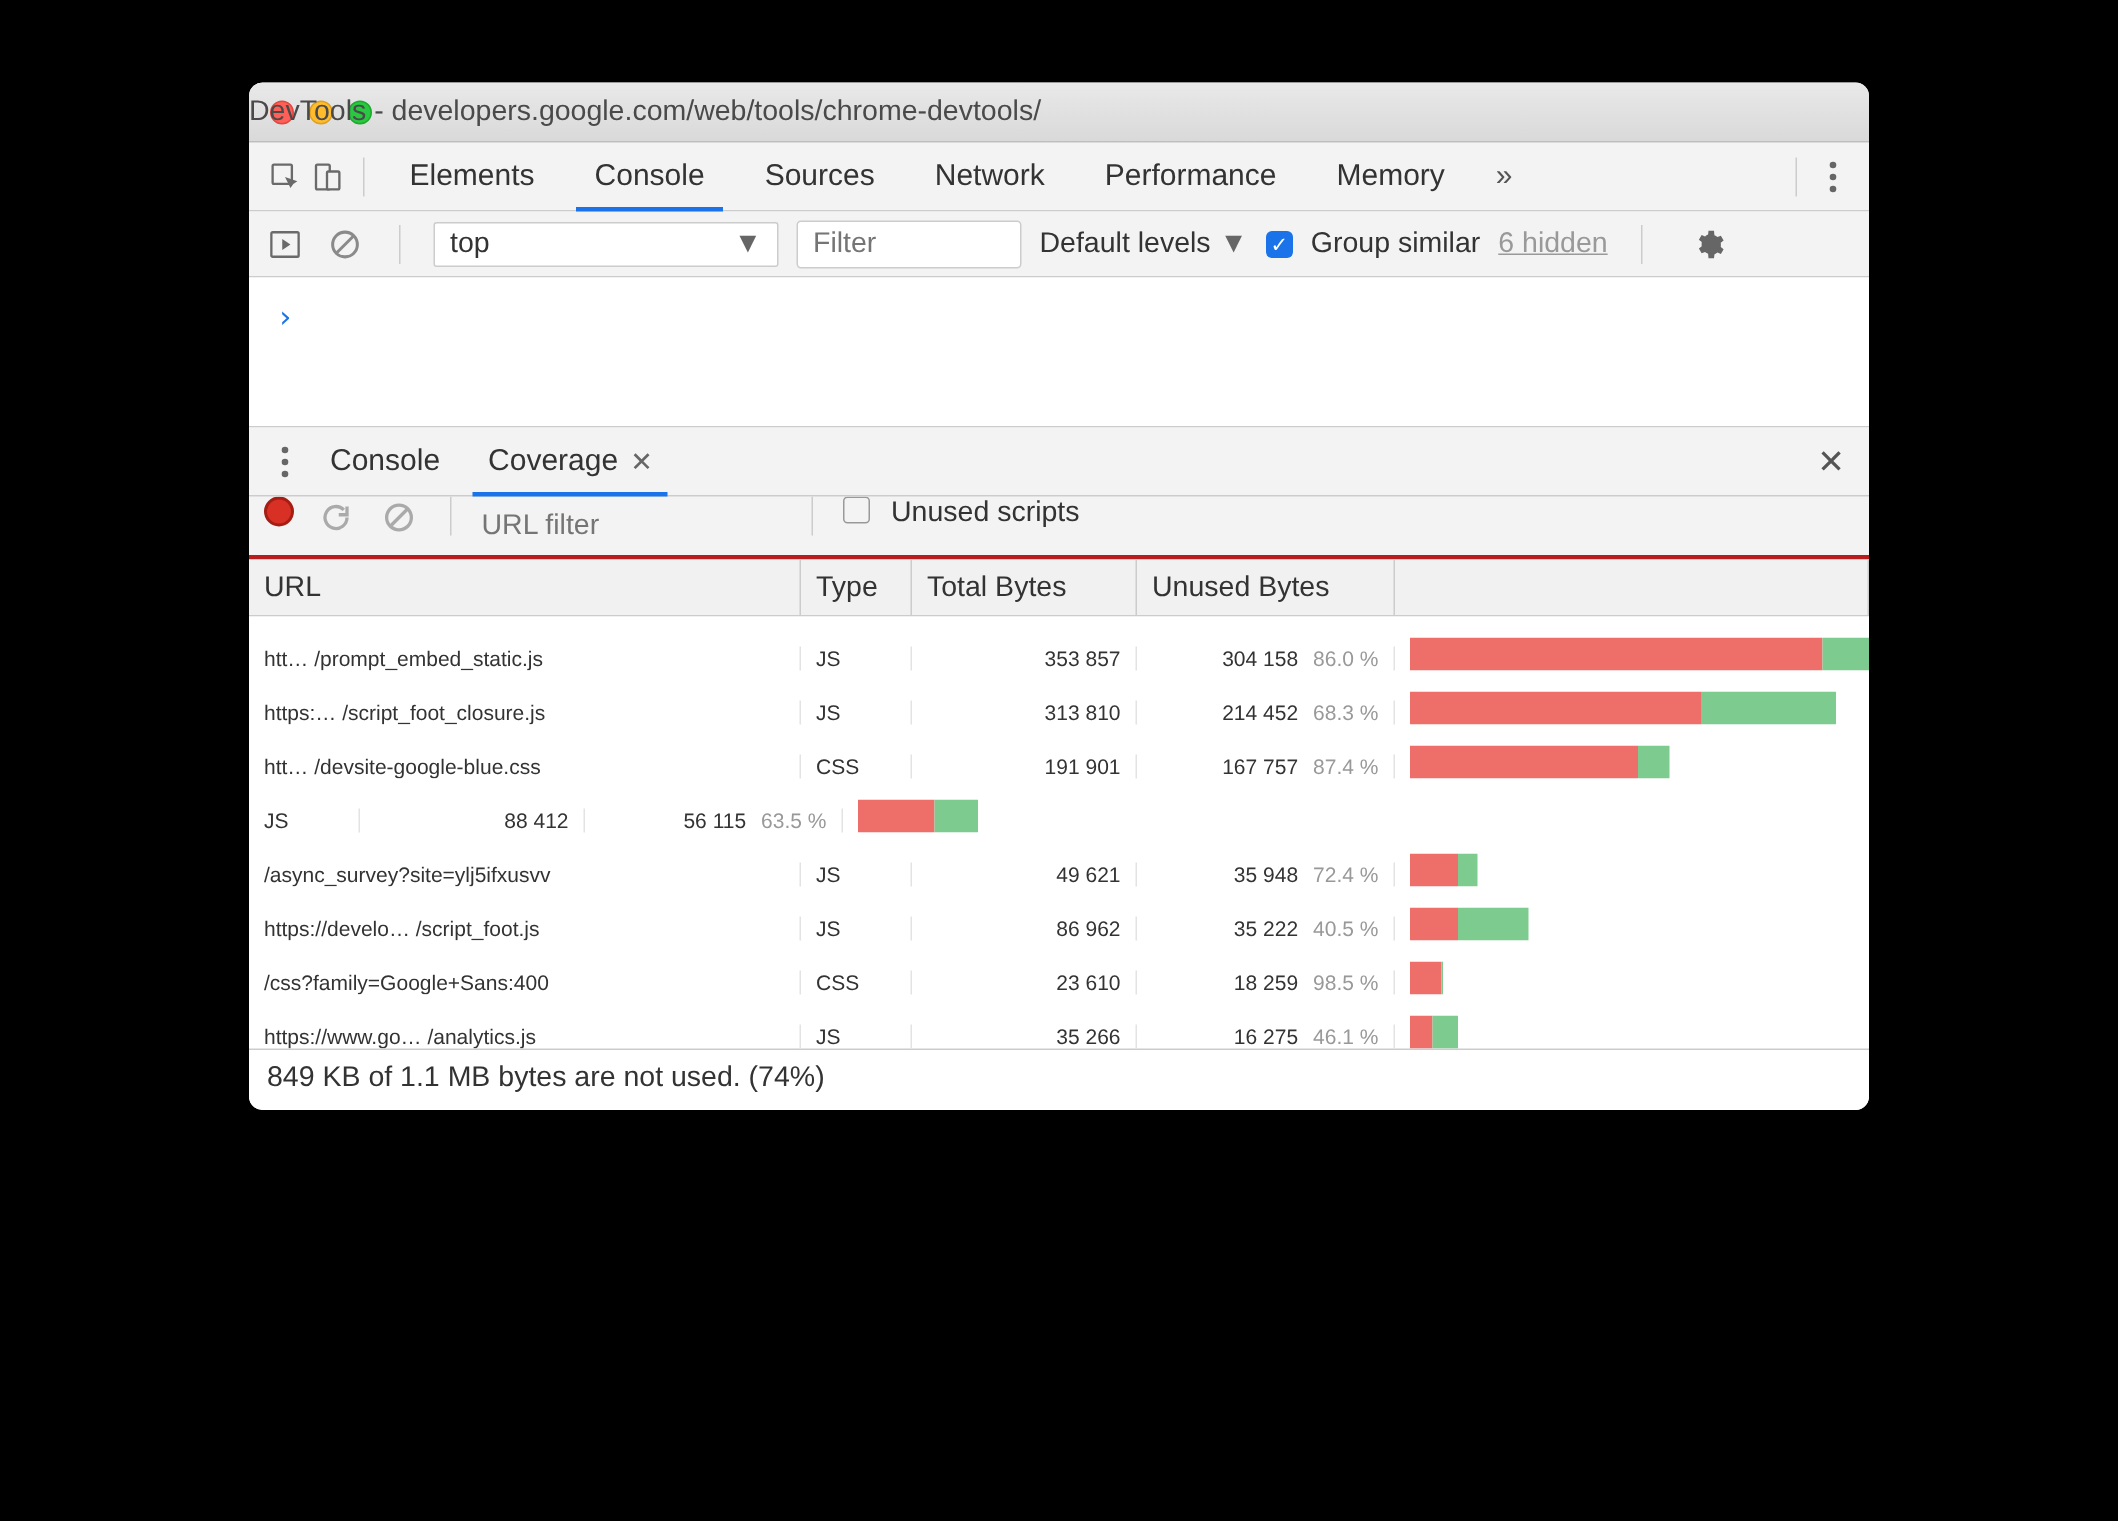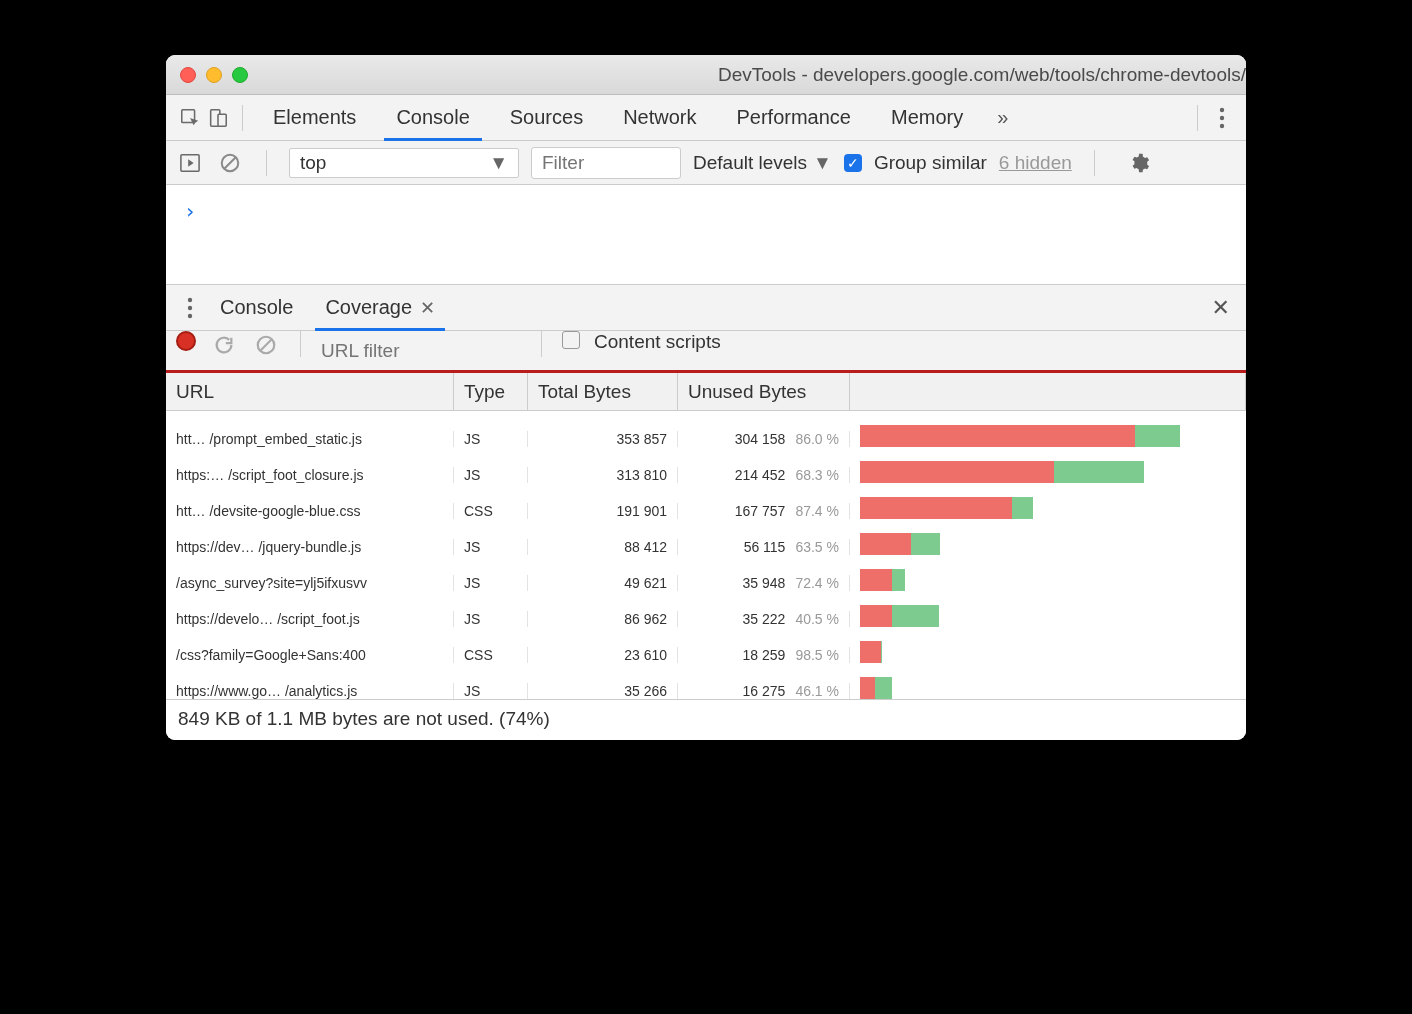--- a/index.html
+++ b/index.html
@@ -30,21 +30,21 @@
     display: flex;
     align-items: center;
     position: relative;
   }
   .traffic-lights { display: flex; gap: 10px; padding-left: 14px; }
   .tl { width: 16px; height: 16px; border-radius: 50%; }
   .tl.red { background:#ff5f57; border:1px solid #e1483f; }
   .tl.yellow { background:#ffbd2e; border:1px solid #dfa023; }
   .tl.green { background:#28c940; border:1px solid #1cab2d; }
   .window-title {
-    position:absolute; left:0; right:0; text-align:right;
+    position:absolute; left:0; right:0; text-align:left;
     font-size:19px; color:#4a4a4a; pointer-events:none;
   }
   
   .toolbar {
     height: 46px;
     display: flex;
     align-items: center;
     padding: 0 10px;
     border-bottom: 1px solid #ccc;
     background:#f3f3f3;
@@ -143,21 +143,21 @@
   .cov-toolbar .vsep { margin:0 6px;}
   .checkbox-empty { width:18px;height:18px;border:1.5px solid #999;border-radius:3px;}
 
   
   .cov-header {
     display:flex; height: 38px; align-items:stretch;
     background:#f1f1f1; border-bottom: 1px solid #ccc;
     font-size:19px; color:#333;
   }
   .cov-header > div { display:flex; align-items:center; padding:0 10px; border-right:1px solid #ccc;}
-  .col-url { width:288px; }
+  .col-url { width:368px; }
   .col-type { width: 74px; }
   .col-total { width:150px; justify-content:flex-start; }
   .col-unused { width:172px; }
   .col-bar { flex:1; border-right:none;}
 
   
   .cov-body { background:#fff;}
   .cov-row {
     display:flex; height:36px; align-items:flex-end;
     font-size:14px;
@@ -295,21 +295,21 @@
     <div class="icon-btn" style="color:#aaa">
       <svg width="22" height="22" viewBox="0 0 24 24" fill="none" stroke="currentColor" stroke-width="2.4">
           <circle cx="12" cy="12" r="9"></circle>
           <path d="M6 18 L18 6"></path>
         </svg>
     </div>
     <div class="vsep"></div>
     <input class="url-filter" placeholder="URL filter" style="">
     <div class="vsep"></div>
     <div class="checkbox-empty"></div>
-    <span>Content scripts</span>
+    <span>Unused scripts</span>
   </div>
 
   <div class="cov-header">
     <div class="col-url">URL</div>
     <div class="col-type">Type</div>
     <div class="col-total">Total Bytes</div>
     <div class="col-unused">Unused Bytes</div>
     <div class="col-bar"></div>
   </div>
 
@@ -353,21 +353,20 @@
           <span class="pct">87.4 %</span>
         </div>
         <div class="col-bar">
           <div class="bar" style="width:173.44px">
             <div class="used" style="width:151.58656px"></div>
             <div class="unused-seg" style="width:21.853440000000006px"></div>
           </div>
         </div>
       </div>
       <div class="cov-row">
-        <div class="col-url">https://dev… /jquery-bundle.js</div>
         <div class="col-type">JS</div>
         <div class="col-total">88 412</div>
         <div class="col-unused">
           <span>56 115</span>
           <span class="pct">63.5 %</span>
         </div>
         <div class="col-bar">
           <div class="bar" style="width:80px">
             <div class="used" style="width:50.8px"></div>
             <div class="unused-seg" style="width:29.200000000000003px"></div>

